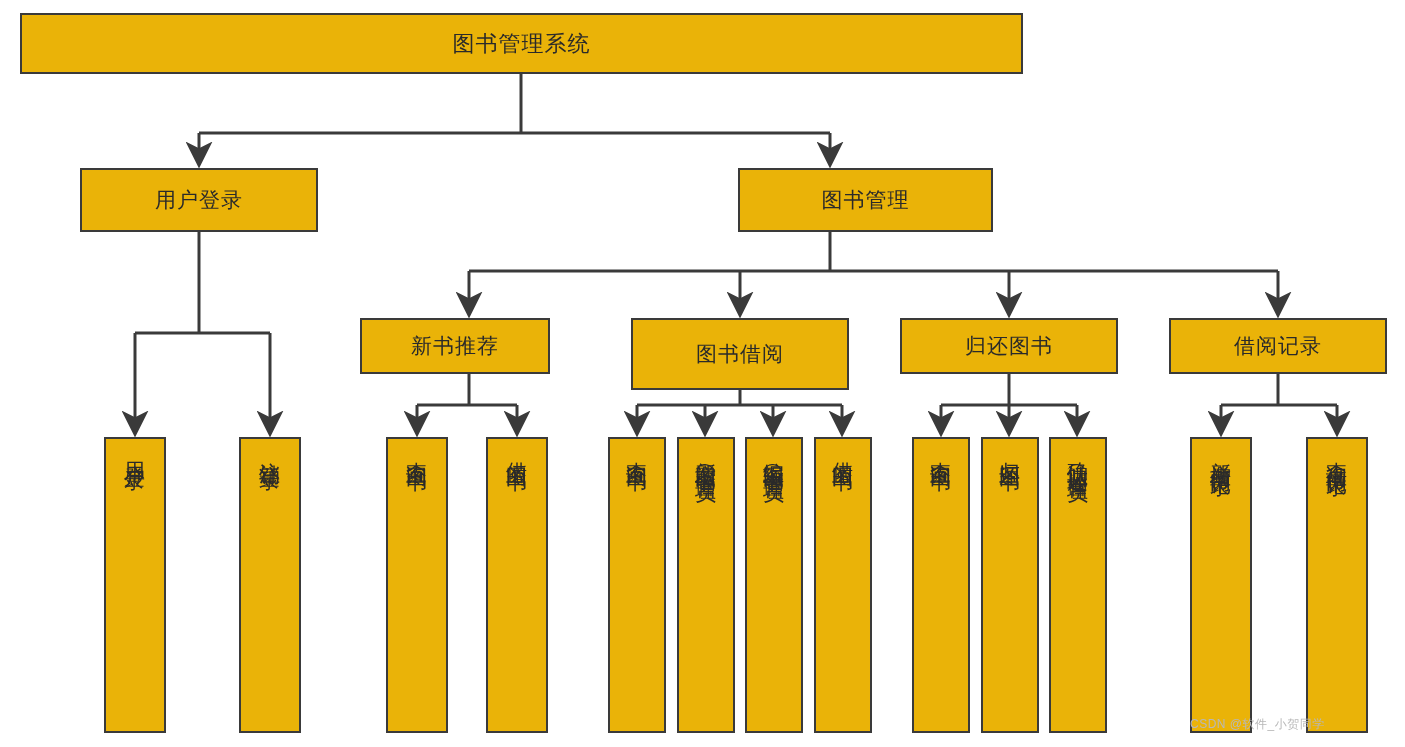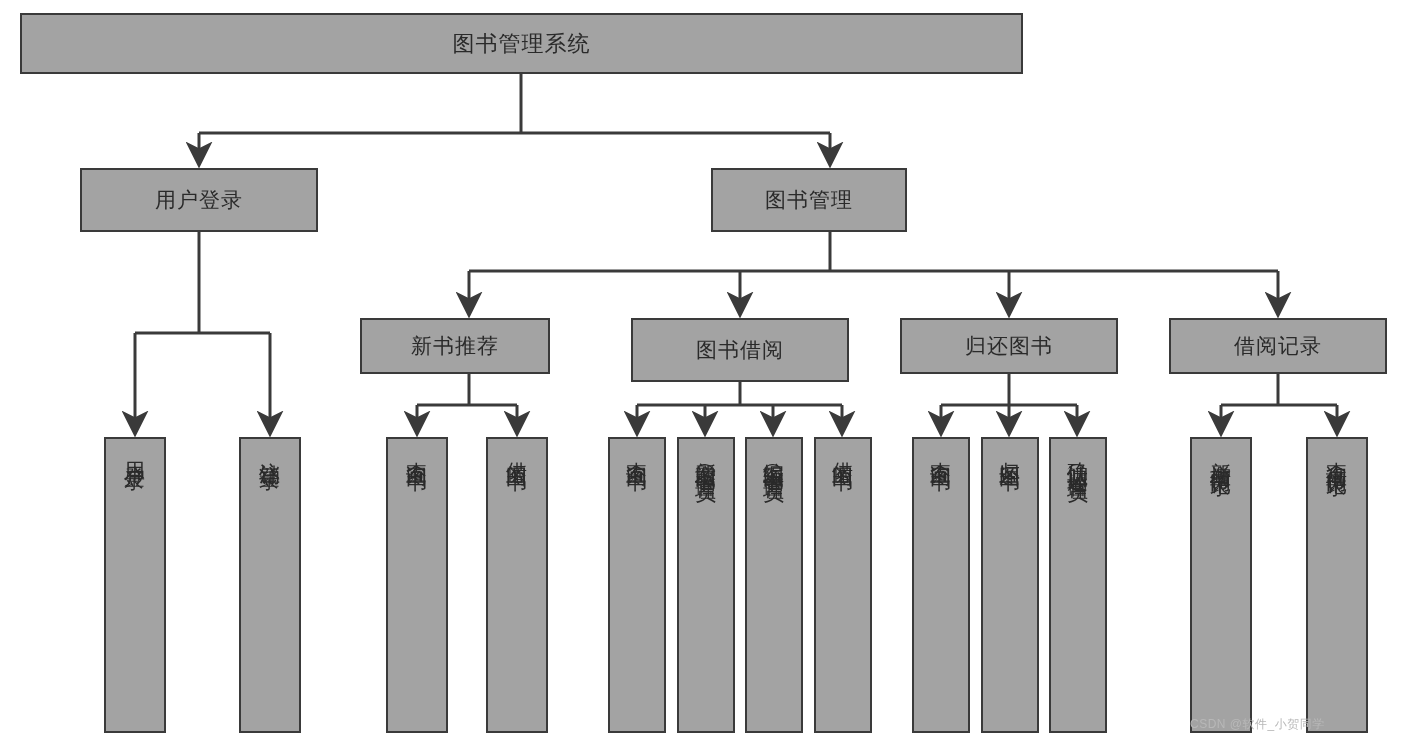--- a/index.html
+++ b/index.html
@@ -21,21 +21,21 @@
     position: absolute;
     left: 0;
     top: 0;
     width: 1405px;
     height: 747px;
     pointer-events: none;
   }
   .node {
     position: absolute;
     box-sizing: border-box;
-    background: #a3a3a3;
+    background: #eab308;
     border: 2px solid #3a3a3a;
     display: flex;
     align-items: center;
     justify-content: center;
     color: #2a2a2a;
   }
   .node .label {
     display: block;
     text-align: center;
     line-height: 1.05;
@@ -126,29 +126,29 @@
   </svg>
 
   <div class="node horizontal root" style="left:20px; top:13px; width:1003px; height:61px;">
     <span class="label">图书管理系统</span>
   </div>
 
   <div class="node horizontal" style="left:80px; top:168px; width:238px; height:64px;">
     <span class="label">用户登录</span>
   </div>
 
-  <div class="node horizontal" style="left:711px; top:168px; width:196px; height:64px;">
+  <div class="node horizontal" style="left:738px; top:168px; width:255px; height:64px;">
     <span class="label">图书管理</span>
   </div>
 
   <div class="node horizontal" style="left:360px; top:318px; width:190px; height:56px;">
     <span class="label">新书推荐</span>
   </div>
 
-  <div class="node horizontal" style="left:631px; top:318px; width:218px; height:64px;">
+  <div class="node horizontal" style="left:631px; top:318px; width:218px; height:72px;">
     <span class="label">图书借阅</span>
   </div>
 
   <div class="node horizontal" style="left:900px; top:318px; width:218px; height:56px;">
     <span class="label">归还图书</span>
   </div>
 
   <div class="node horizontal" style="left:1169px; top:318px; width:218px; height:56px;">
     <span class="label">借阅记录</span>
   </div>

